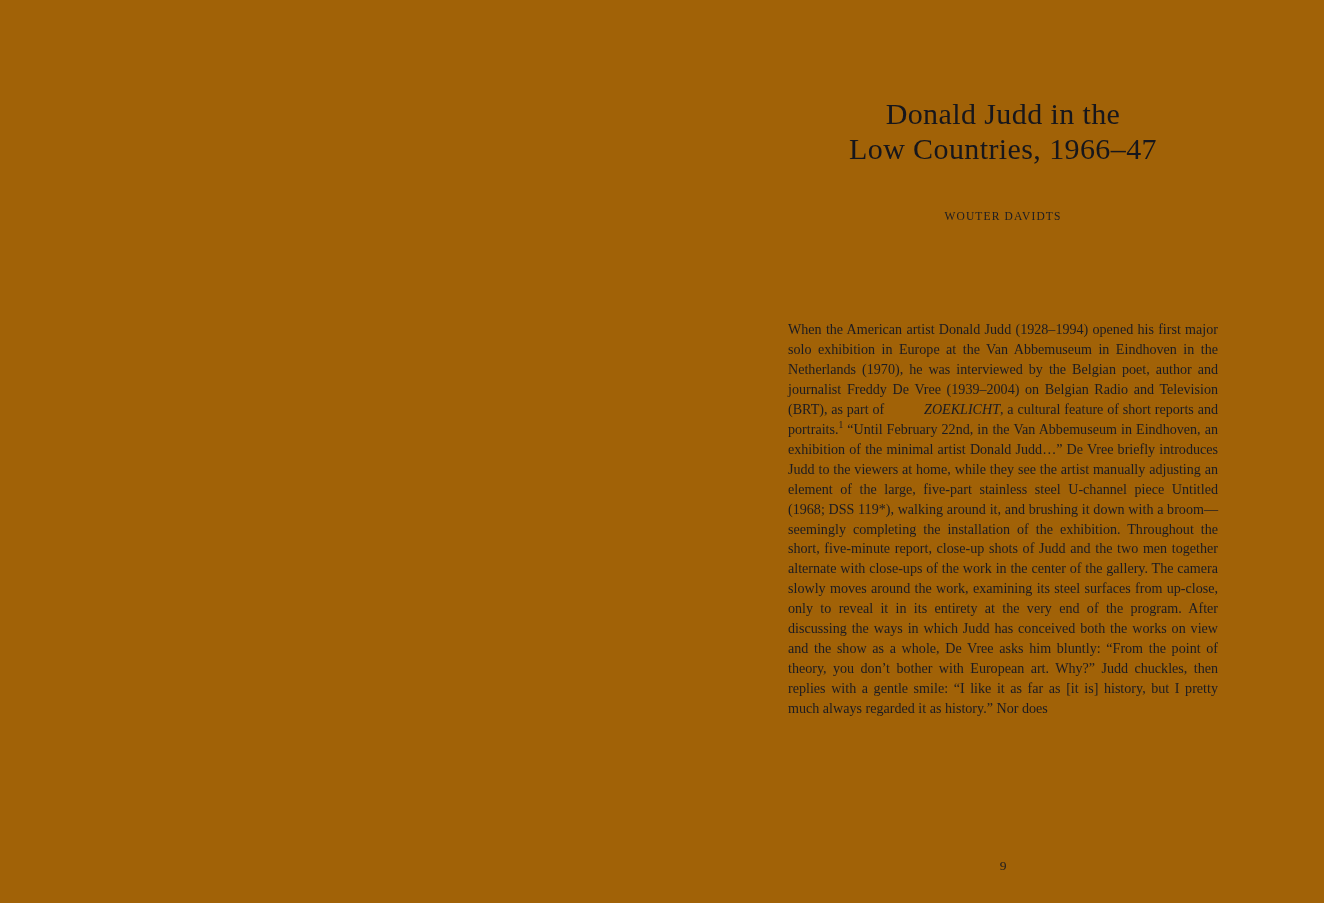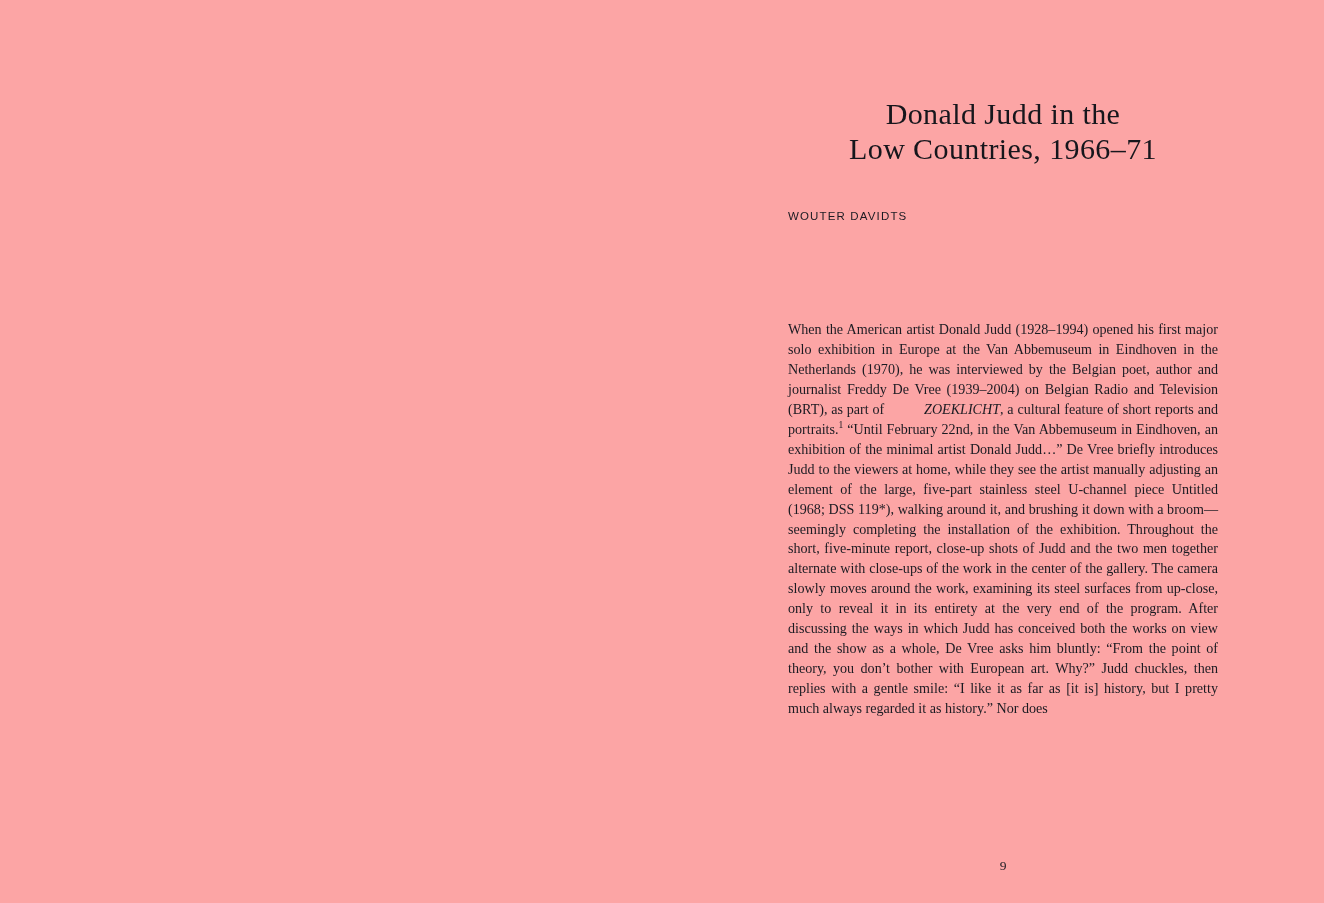--- a/index.html
+++ b/index.html
@@ -11,21 +11,21 @@
     width: 1324px;
     height: 903px;
     position: relative;
     font-family: "Liberation Serif", serif;
     color: #1b1b22;
     overflow: hidden;
   }
   .page {
     position: absolute;
     inset: 0;
-    background: #fca5a5;
+    background: #a16207;
   }
 
   
   .title-block {
     position: absolute;
     left: 788px;
     top: 96px;
     width: 430px;
     text-align: center;
   }
@@ -37,22 +37,22 @@
     color: #16161c;
     white-space: nowrap;
   }
 
   
   .author {
     position: absolute;
     left: 788px;
     top: 210px;
     width: 430px;
-    text-align: left;
-    font-family: Liberation Sans, sans-serif;
+    text-align: center;
+    font-family: Liberation Serif, serif;
     font-size: 11.5px;
     letter-spacing: 1.15px;
     color: #1b1b22;
     text-transform: uppercase;
   }
 
   
   .body-col {
     position: absolute;
     left: 788px;
@@ -91,21 +91,21 @@
     color: #1b1b22;
   }
 </style>
 </head>
 <body>
 
 <div class="page">
 
   <div class="title-block">
     <div class="title-line">Donald Judd in the</div>
-    <div class="title-line">Low Countries, 1966–71</div>
+    <div class="title-line">Low Countries, 1966–47</div>
   </div>
 
   <div class="author">Wouter Davidts</div>
 
   <div class="body-col">
     <p id="body-paragraph">When the American artist Donald Judd (1928–1994) opened his first major solo exhibition in Europe at the Van Abbemuseum in Eindhoven in the Netherlands (1970), he was interviewed by the Belgian poet, author and journalist Freddy De Vree (1939–2004) on Belgian Radio and Television (BRT), as part of <span class="it">ZOEKLICHT</span>, a cultural feature of short reports and portraits.<span class="sup">1</span> “Until February 22nd, in the Van Abbemuseum in Eindhoven, an exhibition of the minimal artist Donald Judd…” De Vree briefly introduces Judd to the viewers at home, while they see the artist manually adjusting an element of the large, five-part stainless steel U-channel piece Untitled (1968; DSS 119*), walking around it, and brushing it down with a broom—seemingly completing the installation of the exhibition. Throughout the short, five-minute report, close-up shots of Judd and the two men together alternate with close-ups of the work in the center of the gallery. The camera slowly moves around the work, examining its steel surfaces from up-close, only to reveal it in its entirety at the very end of the program. After discussing the ways in which Judd has conceived both the works on view and the show as a whole, De Vree asks him bluntly: “From the point of theory, you don’t bother with European art. Why?” Judd chuckles, then replies with a gentle smile: “I like it as far as [it is] history, but I pretty much always regarded it as history.” Nor does</p>
   </div>
 
   <div class="folio">9</div>
 

